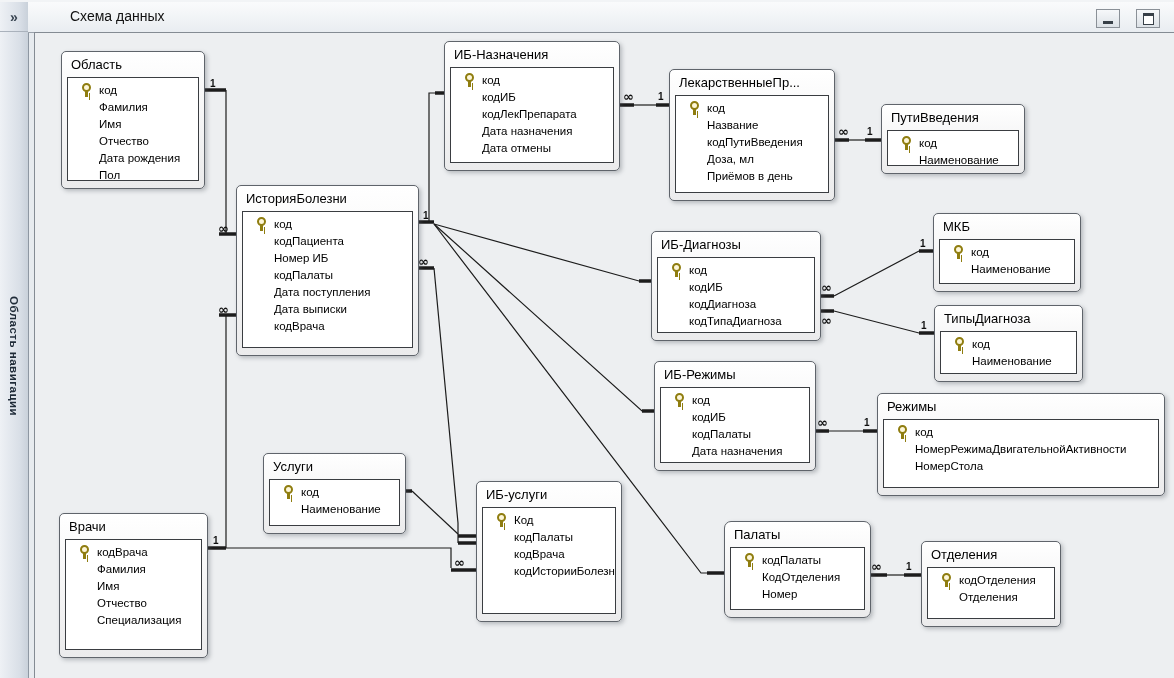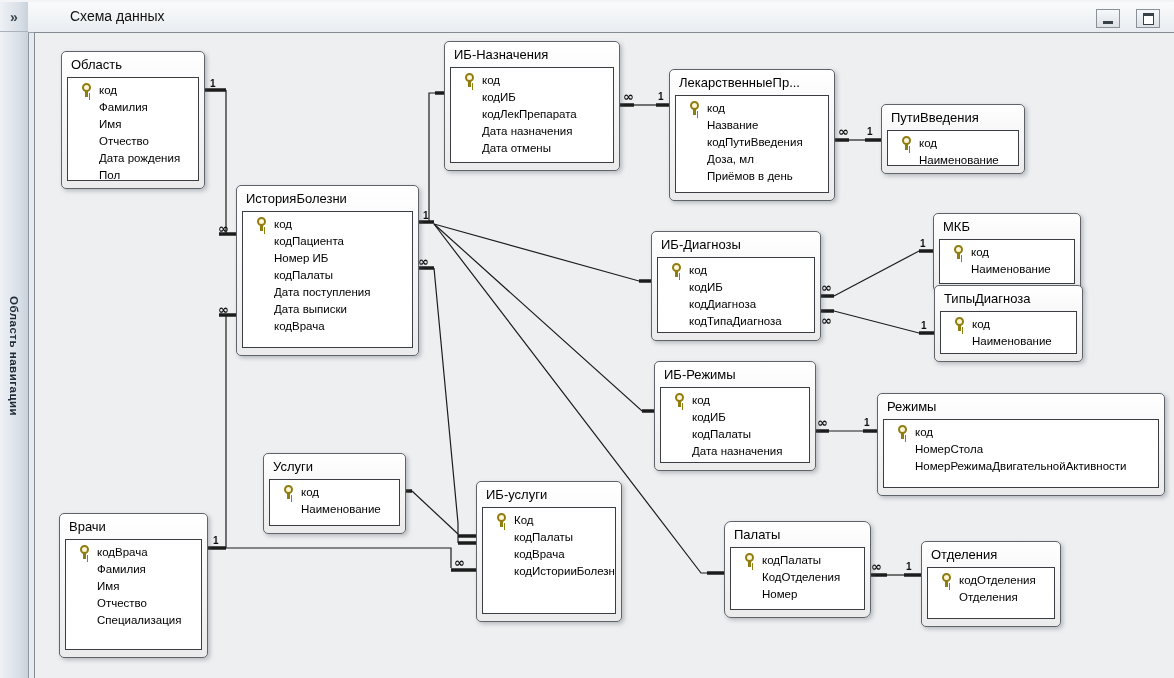--- a/index.html
+++ b/index.html
@@ -318,21 +318,21 @@
             <div class="frow">
               <span class="ki key"></span>
               <span>код</span>
             </div>
             <div class="frow">
               <span class="ki"></span>
               <span>Наименование</span>
             </div>
           </div>
         </div>
-        <div class="tbl" style="left: 899px; top: 252px; width: 147px; height: 75px;">
+        <div class="tbl" style="left: 899px; top: 272px; width: 147px; height: 75px;">
           <div class="tbl-title">ТипыДиагноза</div>
           <div class="tbl-body">
             <div class="frow">
               <span class="ki key"></span>
               <span>код</span>
             </div>
             <div class="frow">
               <span class="ki"></span>
               <span>Наименование</span>
             </div>
@@ -361,25 +361,25 @@
         </div>
         <div class="tbl" style="left: 842px; top: 360px; width: 286px; height: 101px;">
           <div class="tbl-title">Режимы</div>
           <div class="tbl-body">
             <div class="frow">
               <span class="ki key"></span>
               <span>код</span>
             </div>
             <div class="frow">
               <span class="ki"></span>
+              <span>НомерРежимаДвигательнойАктивности</span>
+            </div>
+            <div class="frow">
+              <span class="ki"></span>
               <span>НомерСтола</span>
-            </div>
-            <div class="frow">
-              <span class="ki"></span>
-              <span>НомерРежимаДвигательнойАктивности</span>
             </div>
           </div>
         </div>
         <div class="tbl" style="left: 228px; top: 420px; width: 141px; height: 79px;">
           <div class="tbl-title">Услуги</div>
           <div class="tbl-body">
             <div class="frow">
               <span class="ki key"></span>
               <span>код</span>
             </div>

